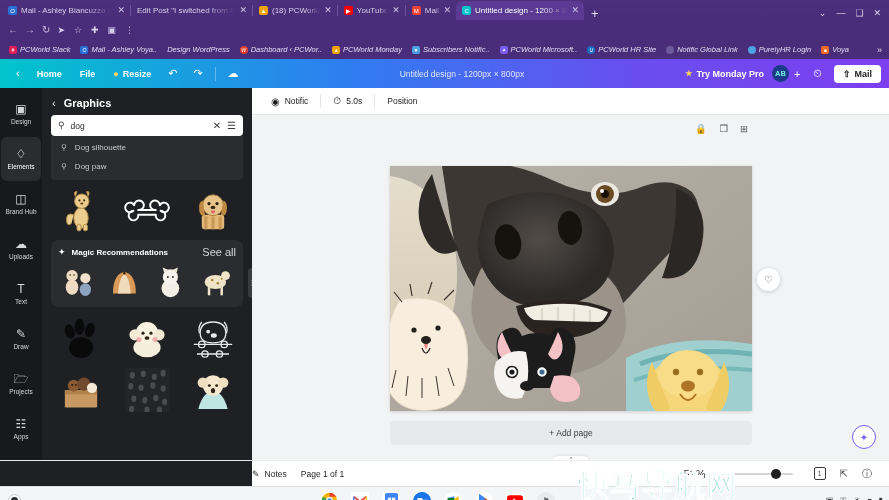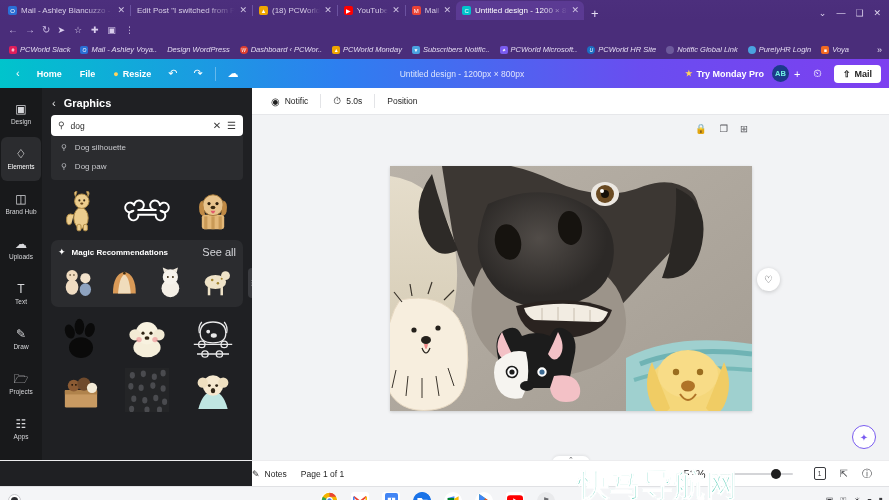--- a/index.html
+++ b/index.html
@@ -703,20 +703,21 @@
               <ellipse cx="46" cy="30" rx="30" ry="24" fill="#f8dc87"></ellipse>
               <circle cx="34" cy="28" r="3.2" fill="#9a6d1f"></circle>
               <circle cx="58" cy="28" r="3.2" fill="#9a6d1f"></circle>
               <ellipse cx="46" cy="42" rx="7" ry="5.5" fill="#b07428"></ellipse>
               <path d="M38 50 q8 12 16 0" stroke="#b07428" stroke-width="2" fill="none"></path>
             </g>
           </svg>
         </div>
 
         <div class="heart-btn">♡</div>
+        <div class="addpage">+ Add page</div>
         <div class="collapse-tab">⌃</div>
         <div class="magic-fab">✦</div>
       </div>
     </div>
   </div>
 
   <div class="statusbar">
     <div class="sb-left-pad"></div>
     <span class="sb-item">
       <span style="font-size:9px">✎</span>

